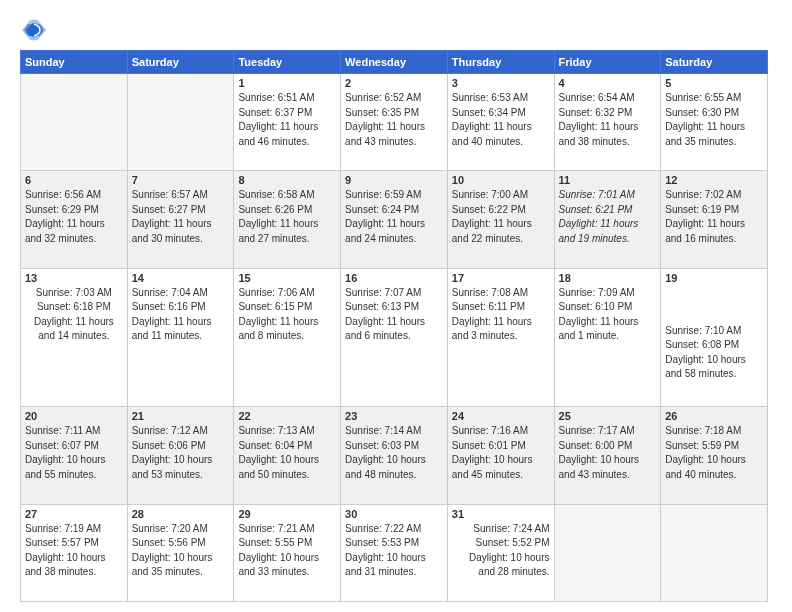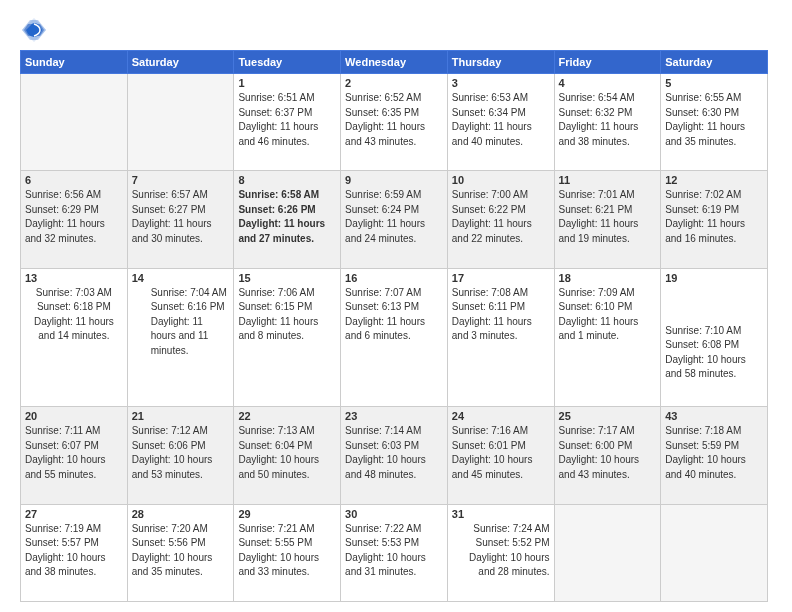--- a/index.html
+++ b/index.html
@@ -184,59 +184,59 @@
 Daylight: 11 hours and 32 minutes.</div>
           </td>
           <td>
             <span class="day-num">7</span>
             <div class="day-info" style="white-space: pre-line;">Sunrise: 6:57 AM
 Sunset: 6:27 PM
 Daylight: 11 hours and 30 minutes.</div>
           </td>
           <td>
             <span class="day-num">8</span>
-            <div class="day-info" style="white-space: pre-line; font-weight: bold;">Sunrise: 6:58 AM
+            <div class="day-info" style="white-space: pre-line;">Sunrise: 6:58 AM
 Sunset: 6:26 PM
 Daylight: 11 hours and 27 minutes.</div>
           </td>
           <td>
             <span class="day-num">9</span>
             <div class="day-info" style="white-space: pre-line;">Sunrise: 6:59 AM
 Sunset: 6:24 PM
 Daylight: 11 hours and 24 minutes.</div>
           </td>
           <td>
             <span class="day-num">10</span>
             <div class="day-info" style="white-space: pre-line;">Sunrise: 7:00 AM
 Sunset: 6:22 PM
 Daylight: 11 hours and 22 minutes.</div>
           </td>
           <td>
             <span class="day-num">11</span>
-            <div class="day-info" style="white-space: pre-line;">Sunrise: 7:01 AM
+            <div class="day-info" style="white-space: pre-line; font-style: italic;">Sunrise: 7:01 AM
 Sunset: 6:21 PM
 Daylight: 11 hours and 19 minutes.</div>
           </td>
           <td>
             <span class="day-num">12</span>
             <div class="day-info" style="white-space: pre-line;">Sunrise: 7:02 AM
 Sunset: 6:19 PM
 Daylight: 11 hours and 16 minutes.</div>
           </td>
         </tr>
         <tr>
           <td>
             <span class="day-num">13</span>
             <div class="day-info" style="white-space: pre-line; text-align: center;">Sunrise: 7:03 AM
 Sunset: 6:18 PM
 Daylight: 11 hours and 14 minutes.</div>
           </td>
           <td>
             <span class="day-num">14</span>
-            <div class="day-info" style="white-space: pre-line; margin-left: 19px;">Sunrise: 7:04 AM
+            <div class="day-info" style="white-space: pre-line;">Sunrise: 7:04 AM
 Sunset: 6:16 PM
 Daylight: 11 hours and 11 minutes.</div>
           </td>
           <td>
             <span class="day-num">15</span>
             <div class="day-info" style="white-space: pre-line;">Sunrise: 7:06 AM
 Sunset: 6:15 PM
 Daylight: 11 hours and 8 minutes.</div>
           </td>
           <td>
@@ -295,21 +295,21 @@
 Sunset: 6:01 PM
 Daylight: 10 hours and 45 minutes.</div>
           </td>
           <td>
             <span class="day-num">25</span>
             <div class="day-info" style="white-space: pre-line;">Sunrise: 7:17 AM
 Sunset: 6:00 PM
 Daylight: 10 hours and 43 minutes.</div>
           </td>
           <td>
-            <span class="day-num">43</span>
+            <span class="day-num">26</span>
             <div class="day-info" style="white-space: pre-line;">Sunrise: 7:18 AM
 Sunset: 5:59 PM
 Daylight: 10 hours and 40 minutes.</div>
           </td>
         </tr>
         <tr>
           <td>
             <span class="day-num">27</span>
             <div class="day-info" style="white-space: pre-line;">Sunrise: 7:19 AM
 Sunset: 5:57 PM

